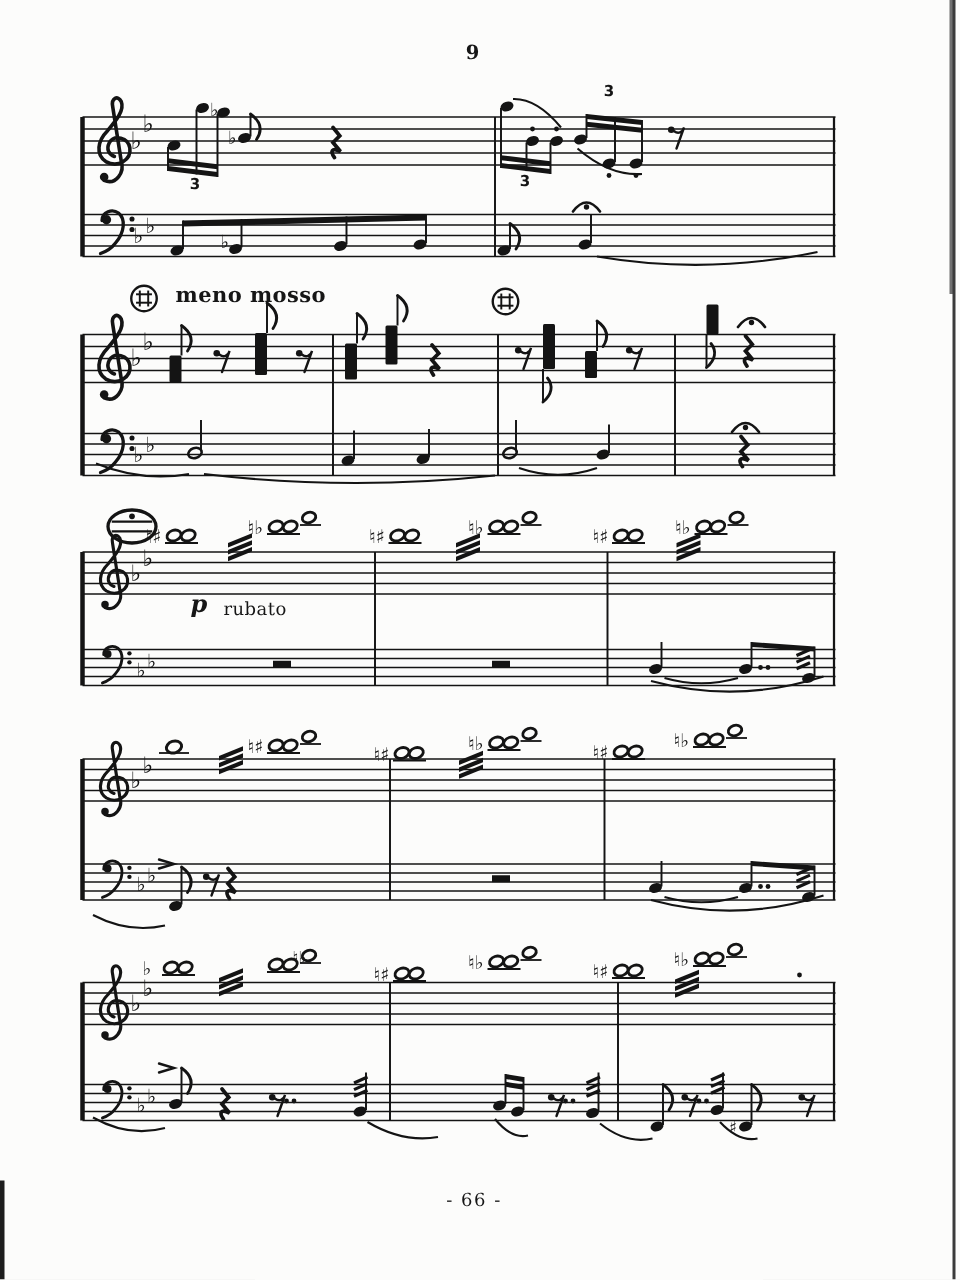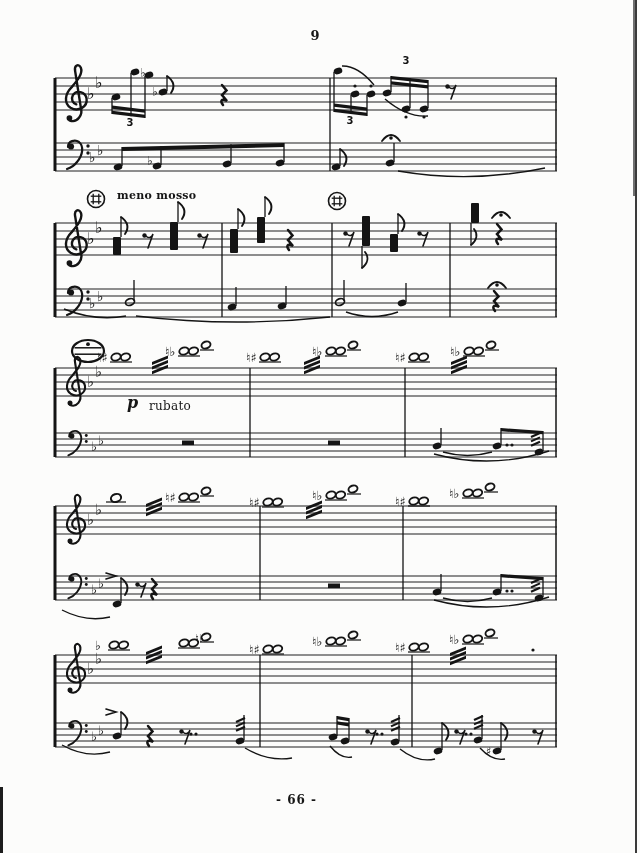--- a/index.html
+++ b/index.html
@@ -1,24 +1,24 @@
 <!DOCTYPE html>
 <html><head>
 <meta charset="utf-8">
 <style>
   html,body{margin:0;padding:0;}
   body{width:640px;height:853px;position:relative;background:#e8e8e6;font-family:"DejaVu Serif",serif;}
   .page{position:absolute;left:0;top:0;width:640px;height:853px;background:#fcfcfb;overflow:hidden;}
   #score{position:absolute;left:0;top:0;}
   .ovl{position:absolute;color:#161616;white-space:nowrap;}
   .pn-top{left:305px;top:28px;width:20px;text-align:center;font-weight:700;font-size:13px;}
-  .meno{left:117px;top:189px;font-weight:700;font-size:11px;letter-spacing:.3px;}
+  .meno{left:117px;top:189px;font-weight:700;font-size:14px;letter-spacing:.3px;}
   .pdyn{left:127px;top:393px;font-weight:700;font-style:italic;font-size:16px;}
   .rub{left:149px;top:399px;font-size:12px;letter-spacing:.3px;}
-  .pn-bot{left:276px;top:793px;width:80px;font-weight:700;font-size:12px;letter-spacing:1px;}
+  .pn-bot{left:276px;top:793px;width:80px;text-align:center;font-weight:400;font-size:12px;letter-spacing:1px;}
   .edge-r-soft{position:absolute;left:633px;top:0;width:3px;height:196px;background:#6f6f6f;}
   .edge-r{position:absolute;left:635px;top:0;width:2px;height:853px;background:#3a3a3a;}
   .mark-bl{position:absolute;left:0;top:787px;width:3px;height:66px;background:#1d1d1d;}
 </style>
 </head>
 <body>
 
 <div class="page">
   <svg id="score" width="640" height="853" viewBox="0 0 640 853">
       <g>

